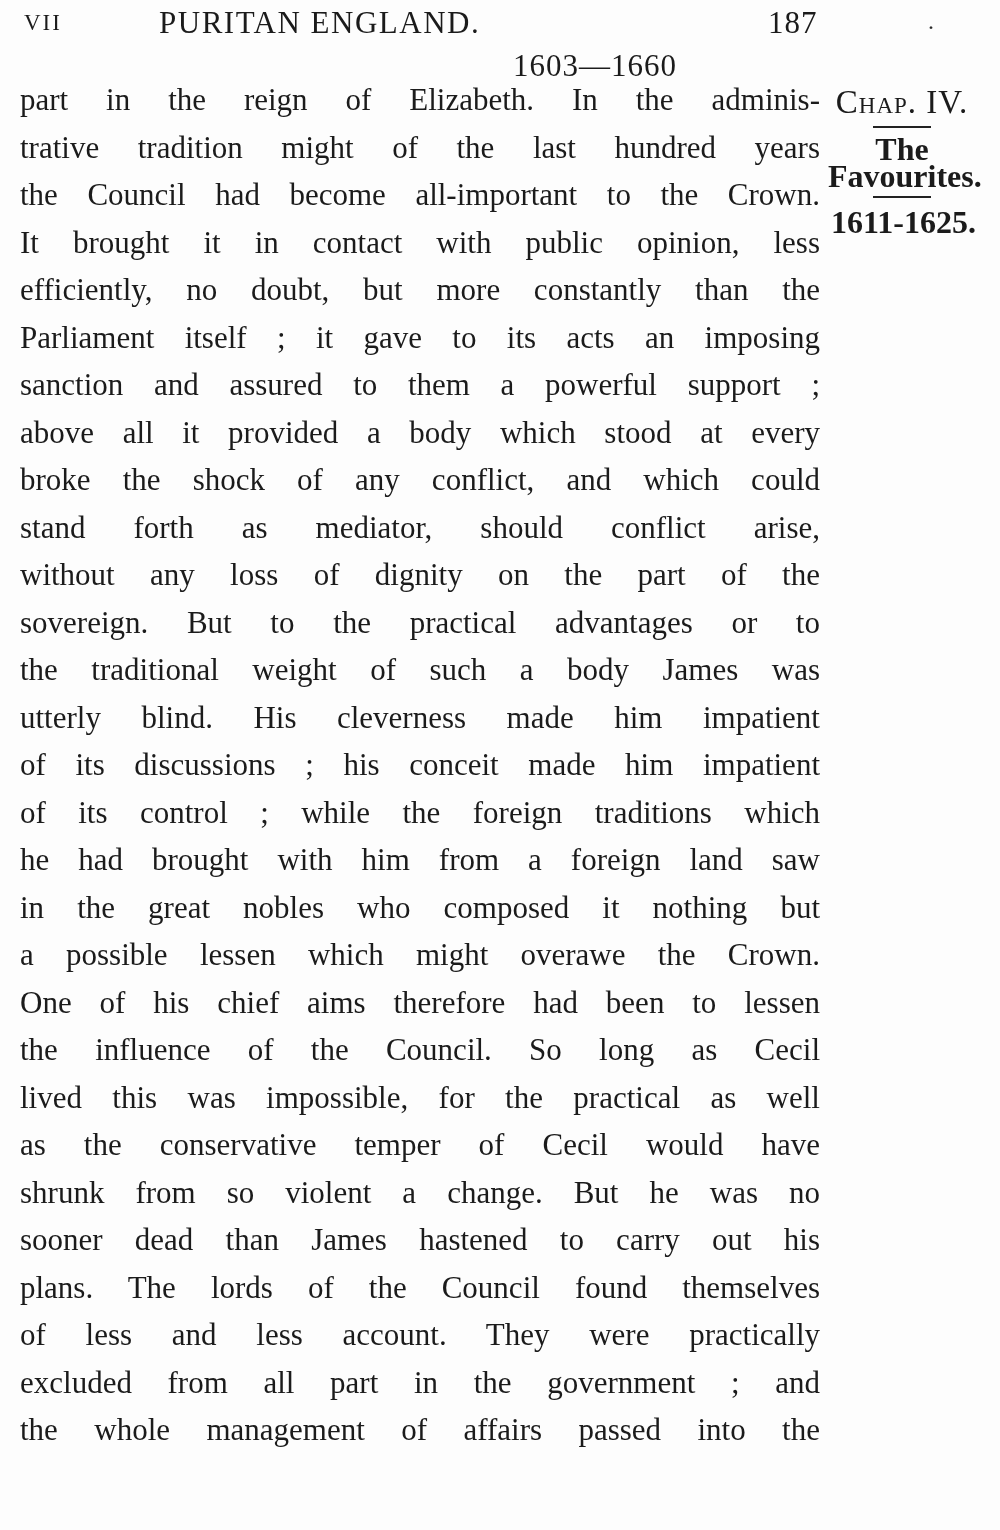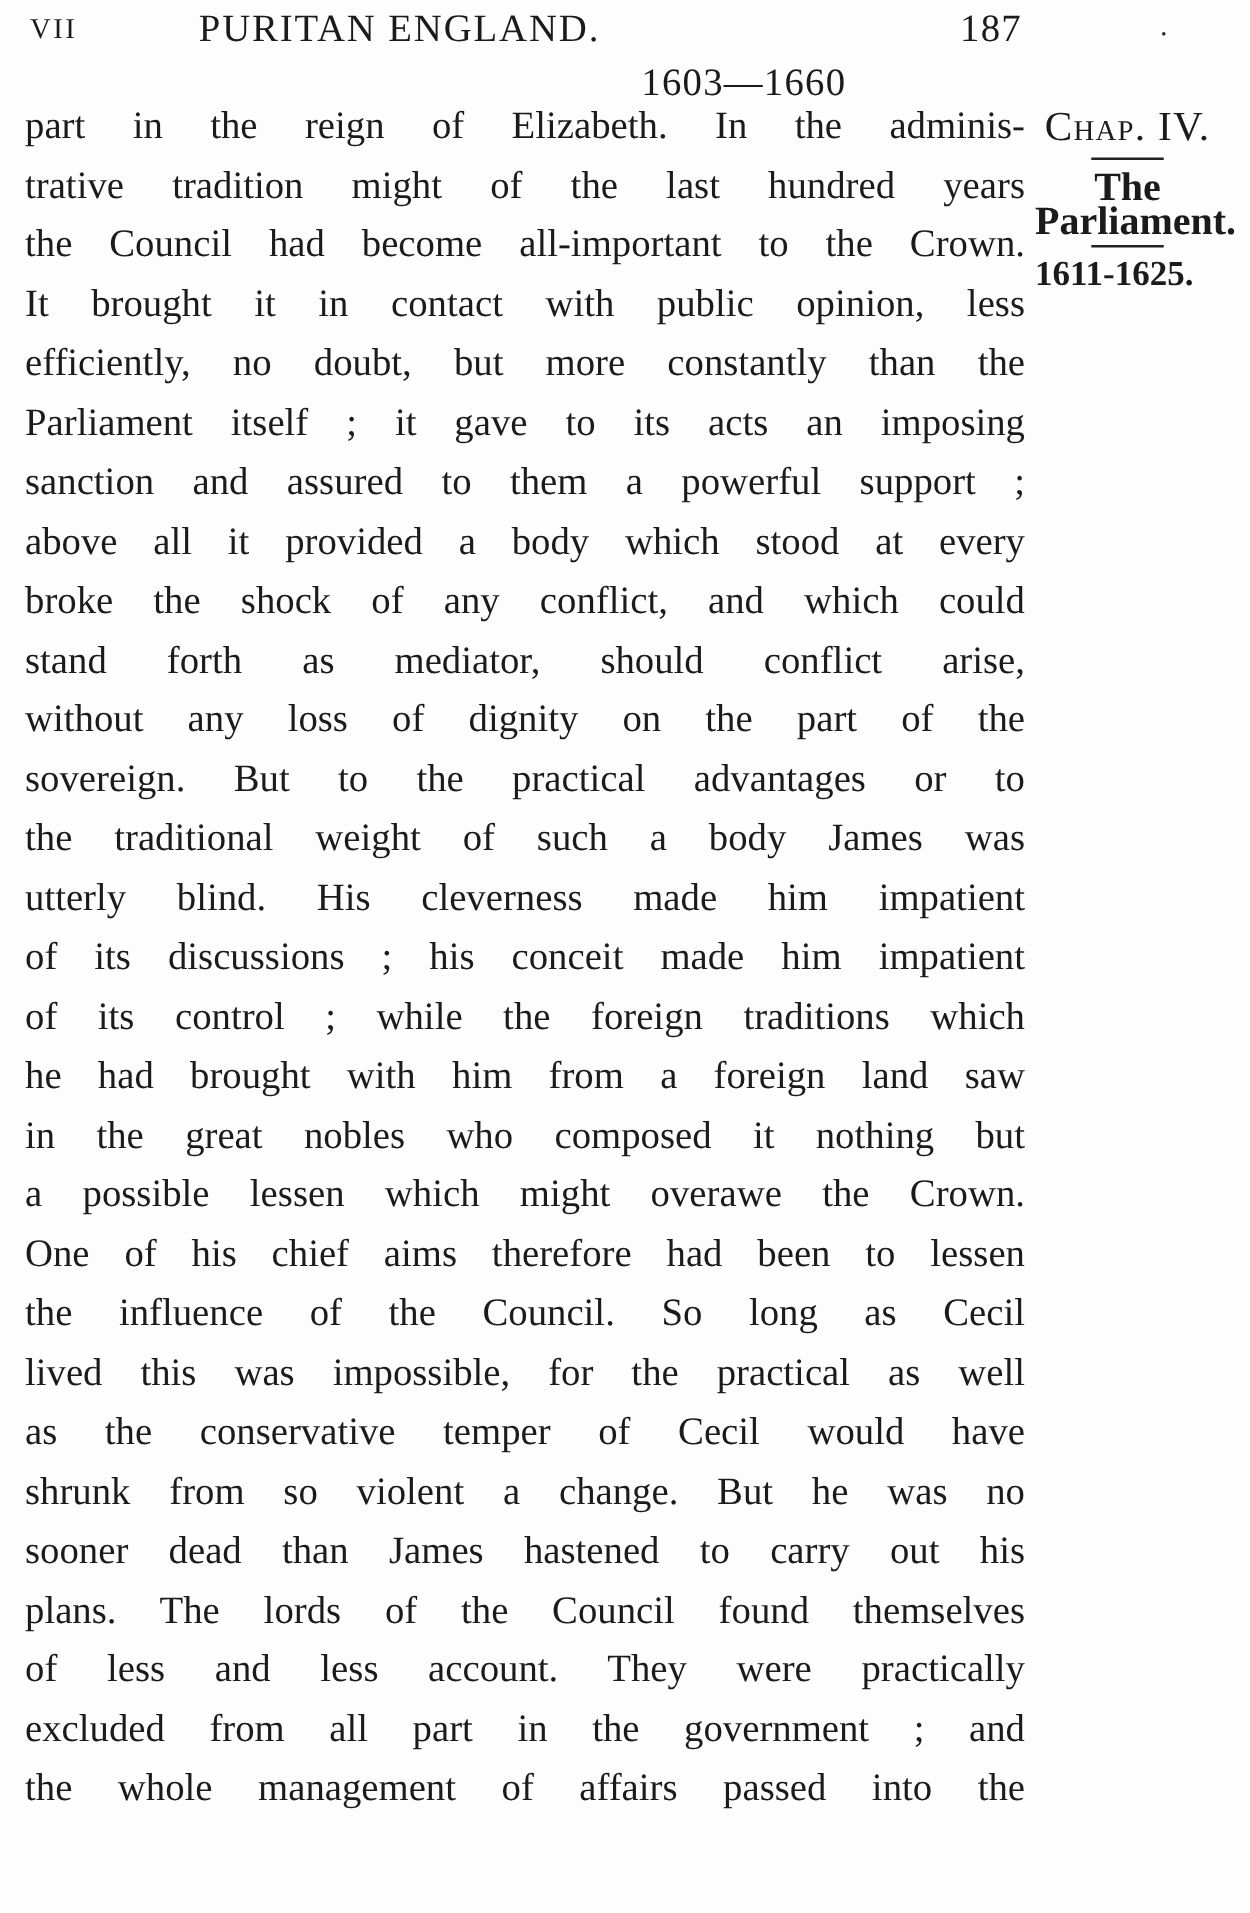--- a/index.html
+++ b/index.html
@@ -109,22 +109,22 @@
     font-weight: bold;
     font-size: 32px;
     line-height: 27px;
     text-align: center;
   }
   .margin-dates {
     position: absolute;
     left: 0; top: 204px;
     width: 148px;
     font-weight: bold;
-    font-size: 28px;
-    text-align: left;
+    font-size: 32px;
+    text-align: right;
   }
 </style>
 </head>
 <body style="background: rgb(253, 253, 253); color: rgb(27, 27, 27);">
 
 <div class="page">
 
   <div class="header">
     <span class="chapter-numeral">VII</span>
     <span class="running-title">PURITAN ENGLAND.</span>
@@ -163,19 +163,19 @@
       <span class="body-line">of less and less account.  They were practically</span>
       <span class="body-line">excluded from all part in the government ; and</span>
       <span class="body-line">the whole management of affairs passed into the</span>
     </div>
 
   <div class="margin-notes">
     <div class="margin-chapter">Chap. IV.</div>
     <div class="margin-rule margin-rule-1"></div>
     <div class="margin-section">
       <div>The</div>
-      <div>Parliament.</div>
+      <div>Favourites.</div>
     </div>
     <div class="margin-rule margin-rule-2"></div>
     <div class="margin-dates">1611-1625.</div>
   </div>
 
 </div>
 
 </body></html>

